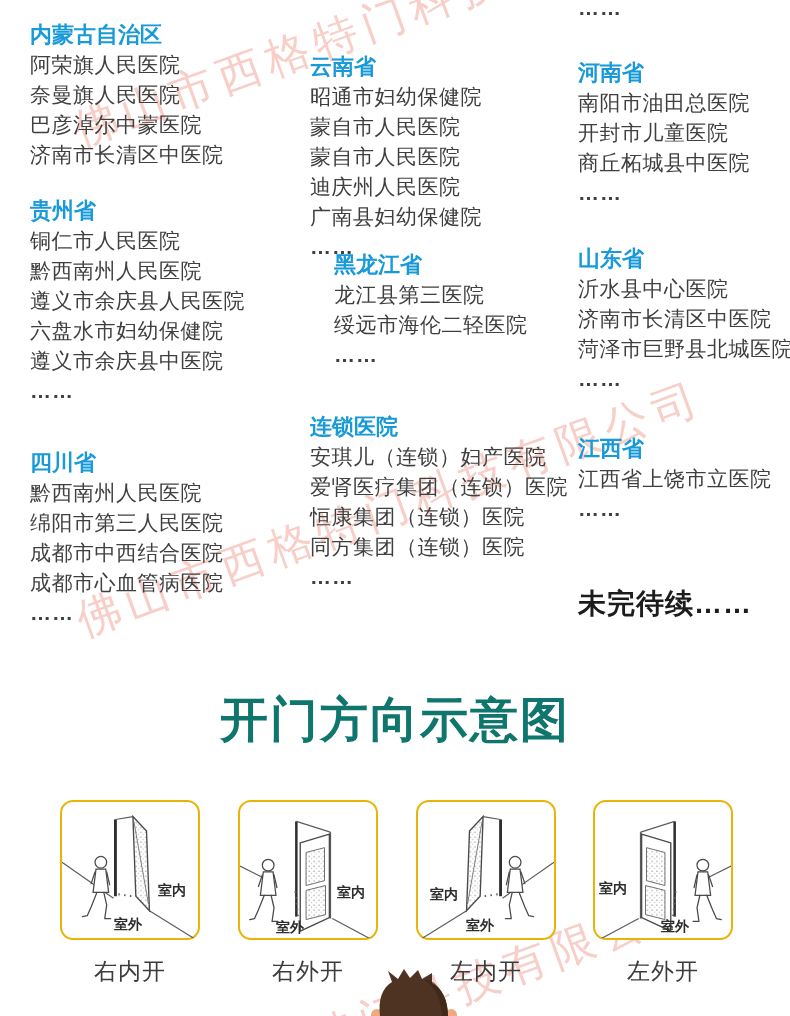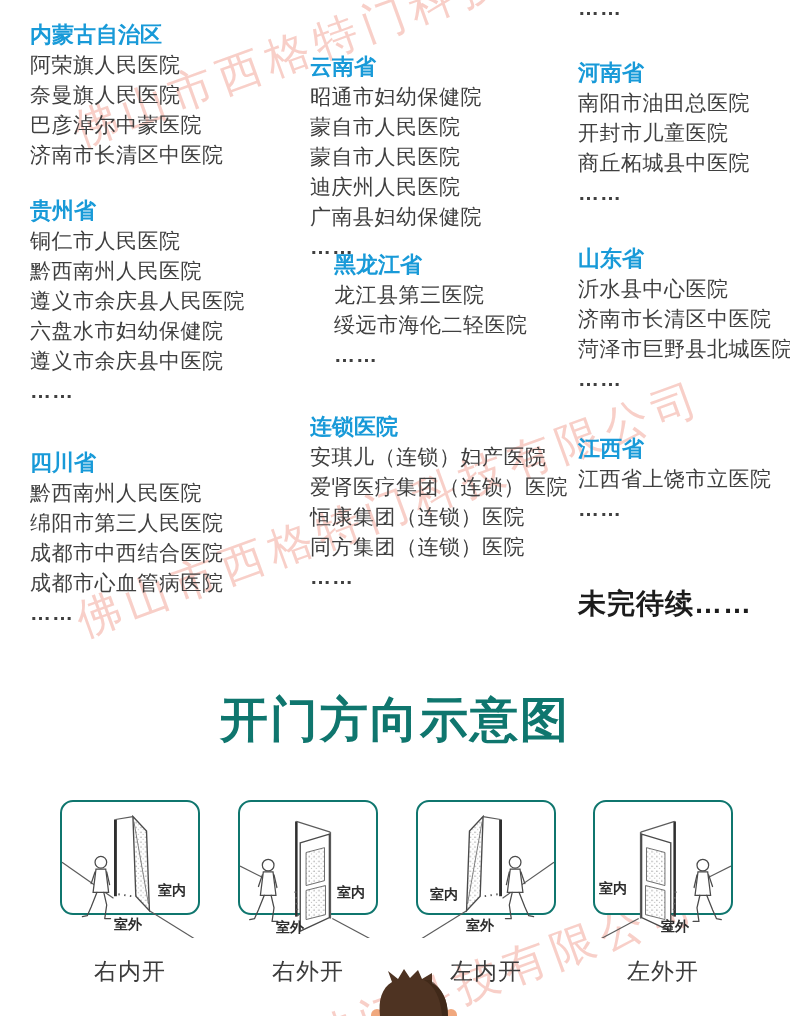--- a/index.html
+++ b/index.html
@@ -18,21 +18,21 @@
   .group{position:absolute;left:0;}
   .province{font-size:22px;font-weight:bold;color:#189ad8;line-height:30px;white-space:nowrap;}
   .hospital{font-size:21px;color:#3f3f3f;line-height:30px;white-space:nowrap;letter-spacing:0.5px;}
   .dots{font-size:21px;color:#3f3f3f;line-height:30px;font-weight:bold;letter-spacing:1px;}
   .tbc{position:absolute;left:578px;top:585px;font-size:28px;font-weight:bold;color:#1c1c1c;
        letter-spacing:1px;white-space:nowrap;}
 
   
   .section-title{position:absolute;top:692px;left:0;width:790px;text-align:center;
        font-size:48px;line-height:56px;font-weight:bold;color:#0f766e;letter-spacing:2px;}
-  .card{position:absolute;top:800px;width:140px;height:115px;border:2px solid #0f766e;
+  .card{position:absolute;top:800px;width:140px;height:140px;border:2px solid #eab308;
        border-radius:13px;background:#fff;box-sizing:border-box;}
   .card svg{position:absolute;left:0;top:0;}
   .room-label{position:absolute;font-family:"Liberation Serif","DejaVu Serif",serif;
        font-weight:bold;font-size:14px;line-height:14px;color:#2d2d2d;white-space:nowrap;}
   .caption{position:absolute;top:956px;width:140px;text-align:center;font-size:23px;
        color:#3c3c3c;letter-spacing:1px;}
   .c1{left:60px;}.c2{left:238px;}.c3{left:416px;}.c4{left:593px;}
 
   .mascot{position:absolute;left:366px;top:968px;width:96px;height:48px;}
   .hidden-defs{position:absolute;width:0;height:0;overflow:hidden;}

